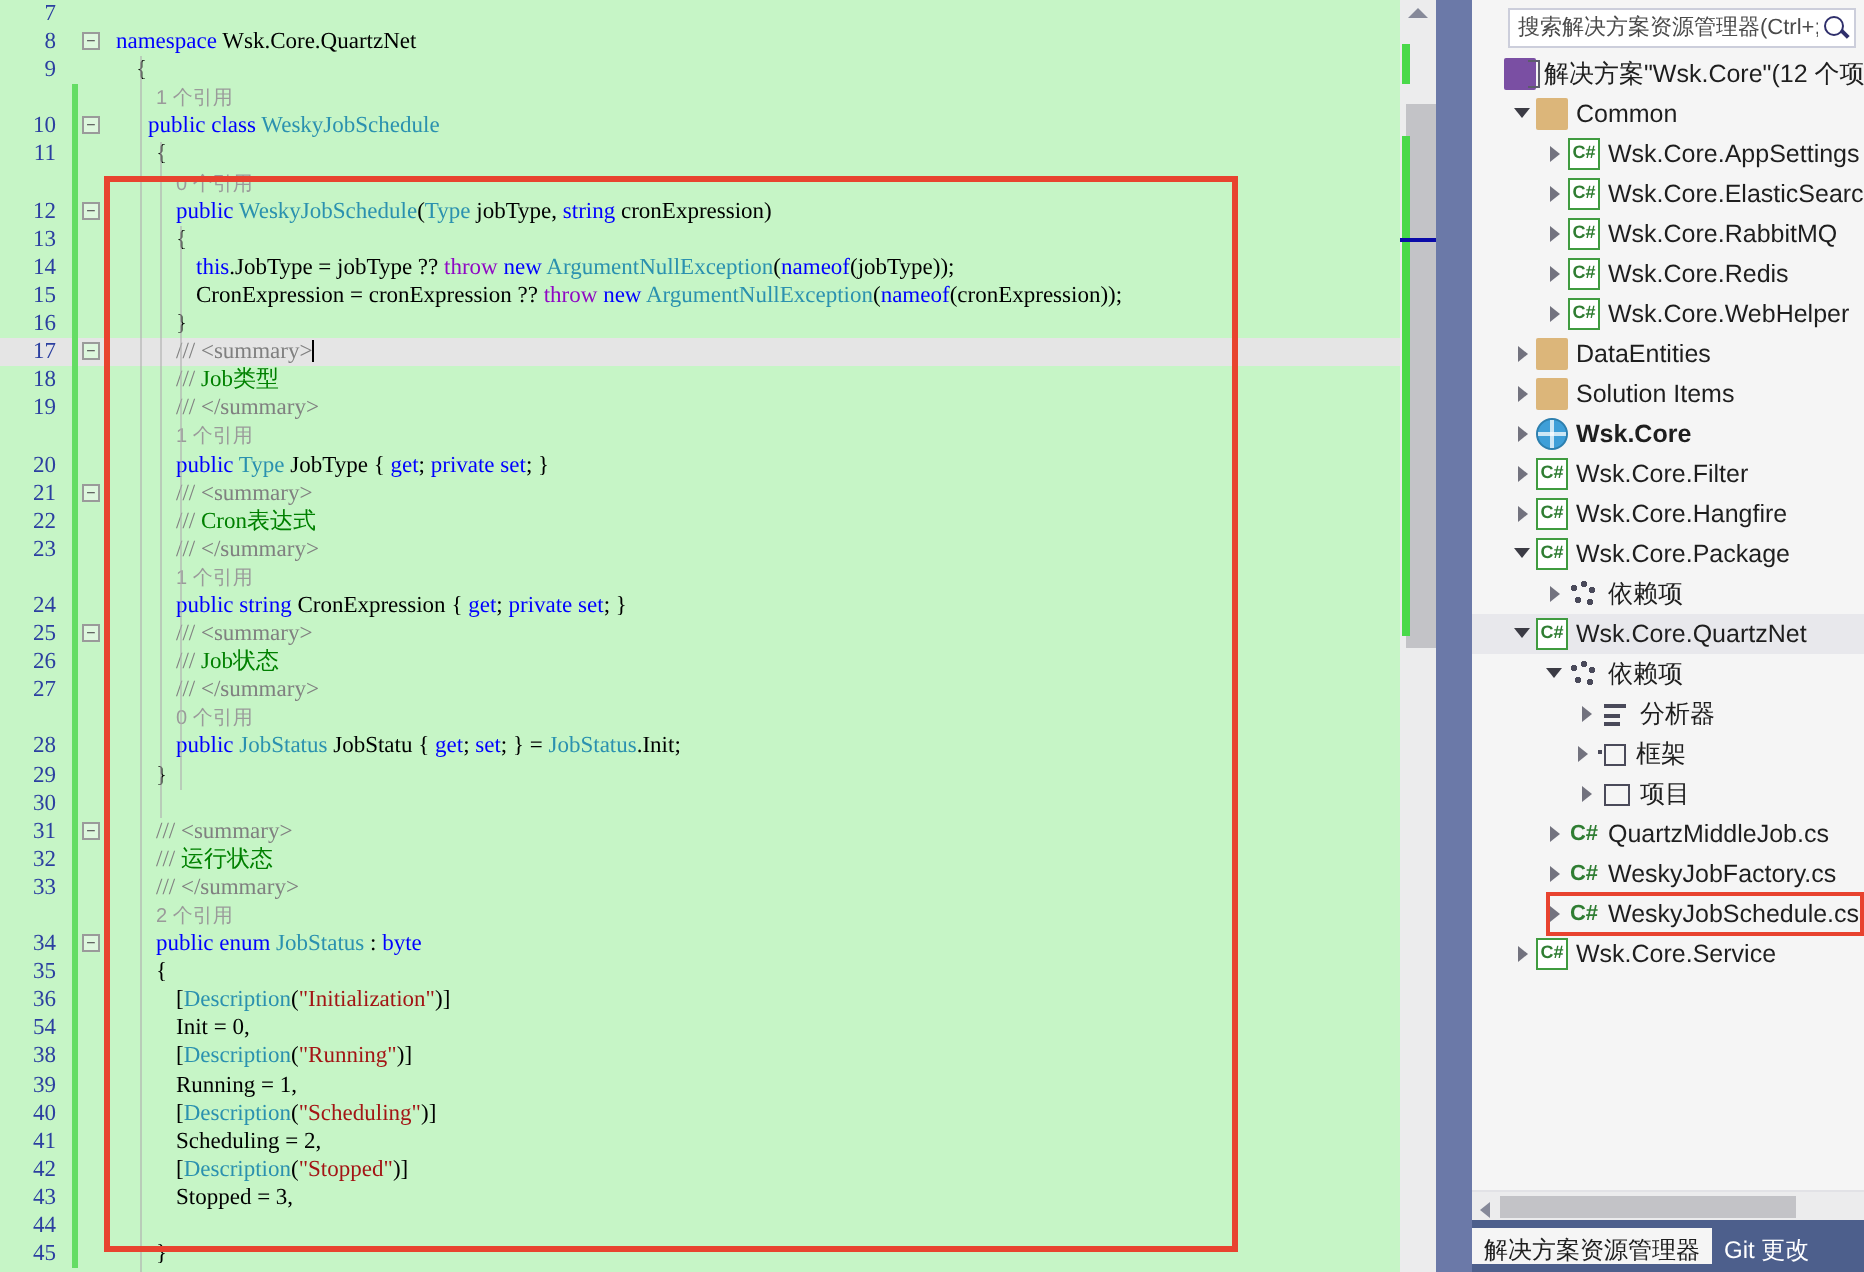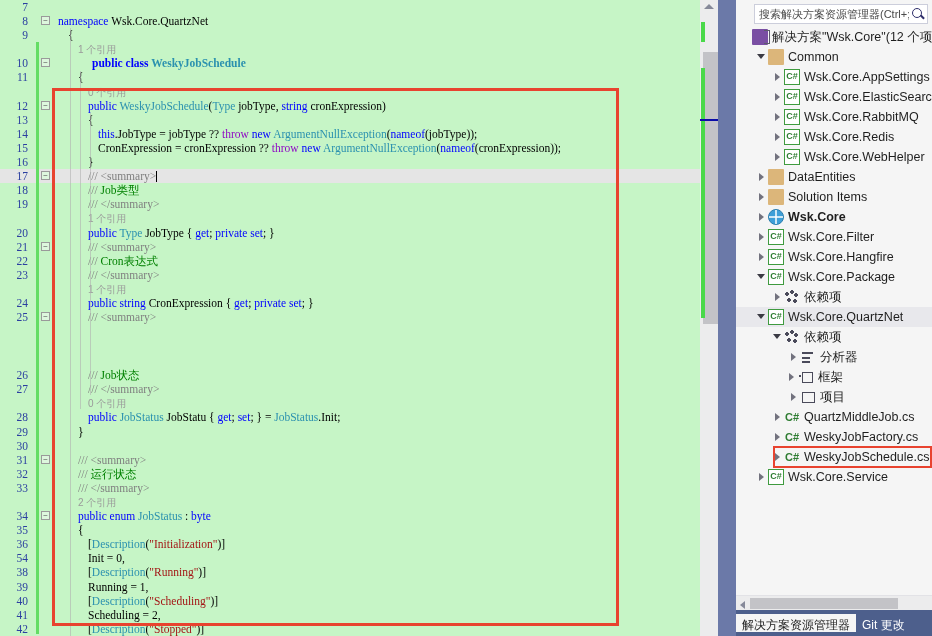--- a/index.html
+++ b/index.html
@@ -434,40 +434,40 @@
 <body>
 
 <div id="app">
 
   <div class="editor-pane">
     <div class="code-area" id="code-area">
         <div class="code-row" style="top: 0px;"><span class="lineno">7</span><span class="codetext" style="left: 58px;"></span></div>
         <div class="code-row" style="top: 0px;"><span class="lineno">8</span><span class="fold" style="top: 2px;">−</span><span class="codetext" style="left: 58px;"><span class="kw">namespace</span> <span class="id">Wsk.Core.QuartzNet</span></span></div>
         <div class="code-row" style="top: 0px;"><span class="lineno">9</span><span class="codetext" style="left: 68px;"><span class="punc">{</span></span></div>
         <div class="code-row" style="top: 0px;"><span class="lineno"></span><span class="codetext" style="left: 78px;"><span class="ref">1 个引用</span></span></div>
-        <div class="code-row" style="top: 0px;"><span class="lineno">10</span><span class="fold" style="top: 2px;">−</span><span class="codetext" style="left: 92px; font-weight: bold;"><span class="kw">public class</span> <span class="typ">WeskyJobSchedule</span></span></div>
+        <div class="code-row" style="top: 0px;"><span class="lineno">10</span><span class="fold" style="top: 2px;">−</span><span class="codetext" style="left: 74px;"><span class="kw">public class</span> <span class="typ">WeskyJobSchedule</span></span></div>
         <div class="code-row" style="top: 0px;"><span class="lineno">11</span><span class="codetext" style="left: 78px;"><span class="punc">{</span></span></div>
         <div class="code-row" style="top: 0px;"><span class="lineno"></span><span class="codetext" style="left: 88px;"><span class="ref">0 个引用</span></span></div>
         <div class="code-row" style="top: 0px;"><span class="lineno">12</span><span class="fold" style="top: 2px;">−</span><span class="codetext" style="left: 88px;"><span class="kw">public</span> <span class="typ">WeskyJobSchedule</span><span class="punc">(</span><span class="typ">Type</span> <span class="id">jobType</span><span class="punc">,</span> <span class="kw">string</span> <span class="id">cronExpression</span><span class="punc">)</span></span></div>
         <div class="code-row" style="top: 0px;"><span class="lineno">13</span><span class="codetext" style="left: 88px;"><span class="punc">{</span></span></div>
         <div class="code-row" style="top: 0px;"><span class="lineno">14</span><span class="codetext" style="left: 98px;"><span class="kw">this</span><span class="punc">.</span><span class="id">JobType = jobType ?? </span><span class="ctl">throw</span> <span class="kw">new</span> <span class="typ">ArgumentNullException</span><span class="punc">(</span><span class="kw">nameof</span><span class="punc">(</span><span class="id">jobType</span><span class="punc">));</span></span></div>
         <div class="code-row" style="top: 0px;"><span class="lineno">15</span><span class="codetext" style="left: 98px;"><span class="id">CronExpression = cronExpression ?? </span><span class="ctl">throw</span> <span class="kw">new</span> <span class="typ">ArgumentNullException</span><span class="punc">(</span><span class="kw">nameof</span><span class="punc">(</span><span class="id">cronExpression</span><span class="punc">));</span></span></div>
         <div class="code-row" style="top: 0px;"><span class="lineno">16</span><span class="codetext" style="left: 88px;"><span class="punc">}</span></span></div>
         <div class="code-row current-line" style="top: 0px;"><span class="lineno">17</span><span class="fold" style="top: 2px;">−</span><span class="codetext" style="left: 88px;"><span class="cmt">/// &lt;summary&gt;</span><span class="cursor"></span></span></div>
         <div class="code-row" style="top: 0px;"><span class="lineno">18</span><span class="codetext" style="left: 88px;"><span class="cmt">/// </span><span class="cmtg">Job类型</span></span></div>
         <div class="code-row" style="top: 0px;"><span class="lineno">19</span><span class="codetext" style="left: 88px;"><span class="cmt">/// &lt;/summary&gt;</span></span></div>
         <div class="code-row" style="top: 0px;"><span class="lineno"></span><span class="codetext" style="left: 88px;"><span class="ref">1 个引用</span></span></div>
         <div class="code-row" style="top: 0px;"><span class="lineno">20</span><span class="codetext" style="left: 88px;"><span class="kw">public</span> <span class="typ">Type</span> <span class="id">JobType</span> <span class="punc">{</span> <span class="kw">get</span><span class="punc">;</span> <span class="kw">private set</span><span class="punc">; }</span></span></div>
         <div class="code-row" style="top: 0px;"><span class="lineno">21</span><span class="fold" style="top: 2px;">−</span><span class="codetext" style="left: 88px;"><span class="cmt">/// &lt;summary&gt;</span></span></div>
         <div class="code-row" style="top: 0px;"><span class="lineno">22</span><span class="codetext" style="left: 88px;"><span class="cmt">/// </span><span class="cmtg">Cron表达式</span></span></div>
         <div class="code-row" style="top: 0px;"><span class="lineno">23</span><span class="codetext" style="left: 88px;"><span class="cmt">/// &lt;/summary&gt;</span></span></div>
         <div class="code-row" style="top: 0px;"><span class="lineno"></span><span class="codetext" style="left: 88px;"><span class="ref">1 个引用</span></span></div>
         <div class="code-row" style="top: 0px;"><span class="lineno">24</span><span class="codetext" style="left: 88px;"><span class="kw">public string</span> <span class="id">CronExpression</span> <span class="punc">{</span> <span class="kw">get</span><span class="punc">;</span> <span class="kw">private set</span><span class="punc">; }</span></span></div>
         <div class="code-row" style="top: 0px;"><span class="lineno">25</span><span class="fold" style="top: 2px;">−</span><span class="codetext" style="left: 88px;"><span class="cmt">/// &lt;summary&gt;</span></span></div>
-        <div class="code-row" style="top: 0px; margin-top: 44px;"><span class="lineno">26</span><span class="codetext" style="left: 88px; font-family: Liberation Serif, serif;"><span class="cmt">/// </span><span class="cmtg">Job状态</span></span></div>
+        <div class="code-row" style="top: 0px;"><span class="lineno">26</span><span class="codetext" style="left: 88px; font-family: Liberation Serif, serif;"><span class="cmt">/// </span><span class="cmtg">Job状态</span></span></div>
         <div class="code-row" style="top: 0px;"><span class="lineno">27</span><span class="codetext" style="left: 88px;"><span class="cmt">/// &lt;/summary&gt;</span></span></div>
         <div class="code-row" style="top: 0px;"><span class="lineno"></span><span class="codetext" style="left: 88px;"><span class="ref">0 个引用</span></span></div>
         <div class="code-row" style="top: 0px;"><span class="lineno">28</span><span class="codetext" style="left: 88px;"><span class="kw">public</span> <span class="typ">JobStatus</span> <span class="id">JobStatu</span> <span class="punc">{</span> <span class="kw">get</span><span class="punc">;</span> <span class="kw">set</span><span class="punc">; } = </span><span class="typ">JobStatus</span><span class="punc">.</span><span class="id">Init</span><span class="punc">;</span></span></div>
         <div class="code-row" style="top: 0px;"><span class="lineno">29</span><span class="codetext" style="left: 78px;"><span class="punc">}</span></span></div>
         <div class="code-row" style="top: 0px;"><span class="lineno">30</span><span class="codetext" style="left: 78px;"></span></div>
         <div class="code-row" style="top: 0px;"><span class="lineno">31</span><span class="fold" style="top: 2px;">−</span><span class="codetext" style="left: 78px;"><span class="cmt">/// &lt;summary&gt;</span></span></div>
         <div class="code-row" style="top: 0px;"><span class="lineno">32</span><span class="codetext" style="left: 78px;"><span class="cmt">/// </span><span class="cmtg">运行状态</span></span></div>
         <div class="code-row" style="top: 0px;"><span class="lineno">33</span><span class="codetext" style="left: 78px;"><span class="cmt">/// &lt;/summary&gt;</span></span></div>
         <div class="code-row" style="top: 0px;"><span class="lineno"></span><span class="codetext" style="left: 78px;"><span class="ref">2 个引用</span></span></div>
         <div class="code-row" style="top: 0px;"><span class="lineno">34</span><span class="fold" style="top: 2px;">−</span><span class="codetext" style="left: 78px;"><span class="kw">public enum</span> <span class="typ">JobStatus</span> <span class="punc">:</span> <span class="kw">byte</span></span></div>

